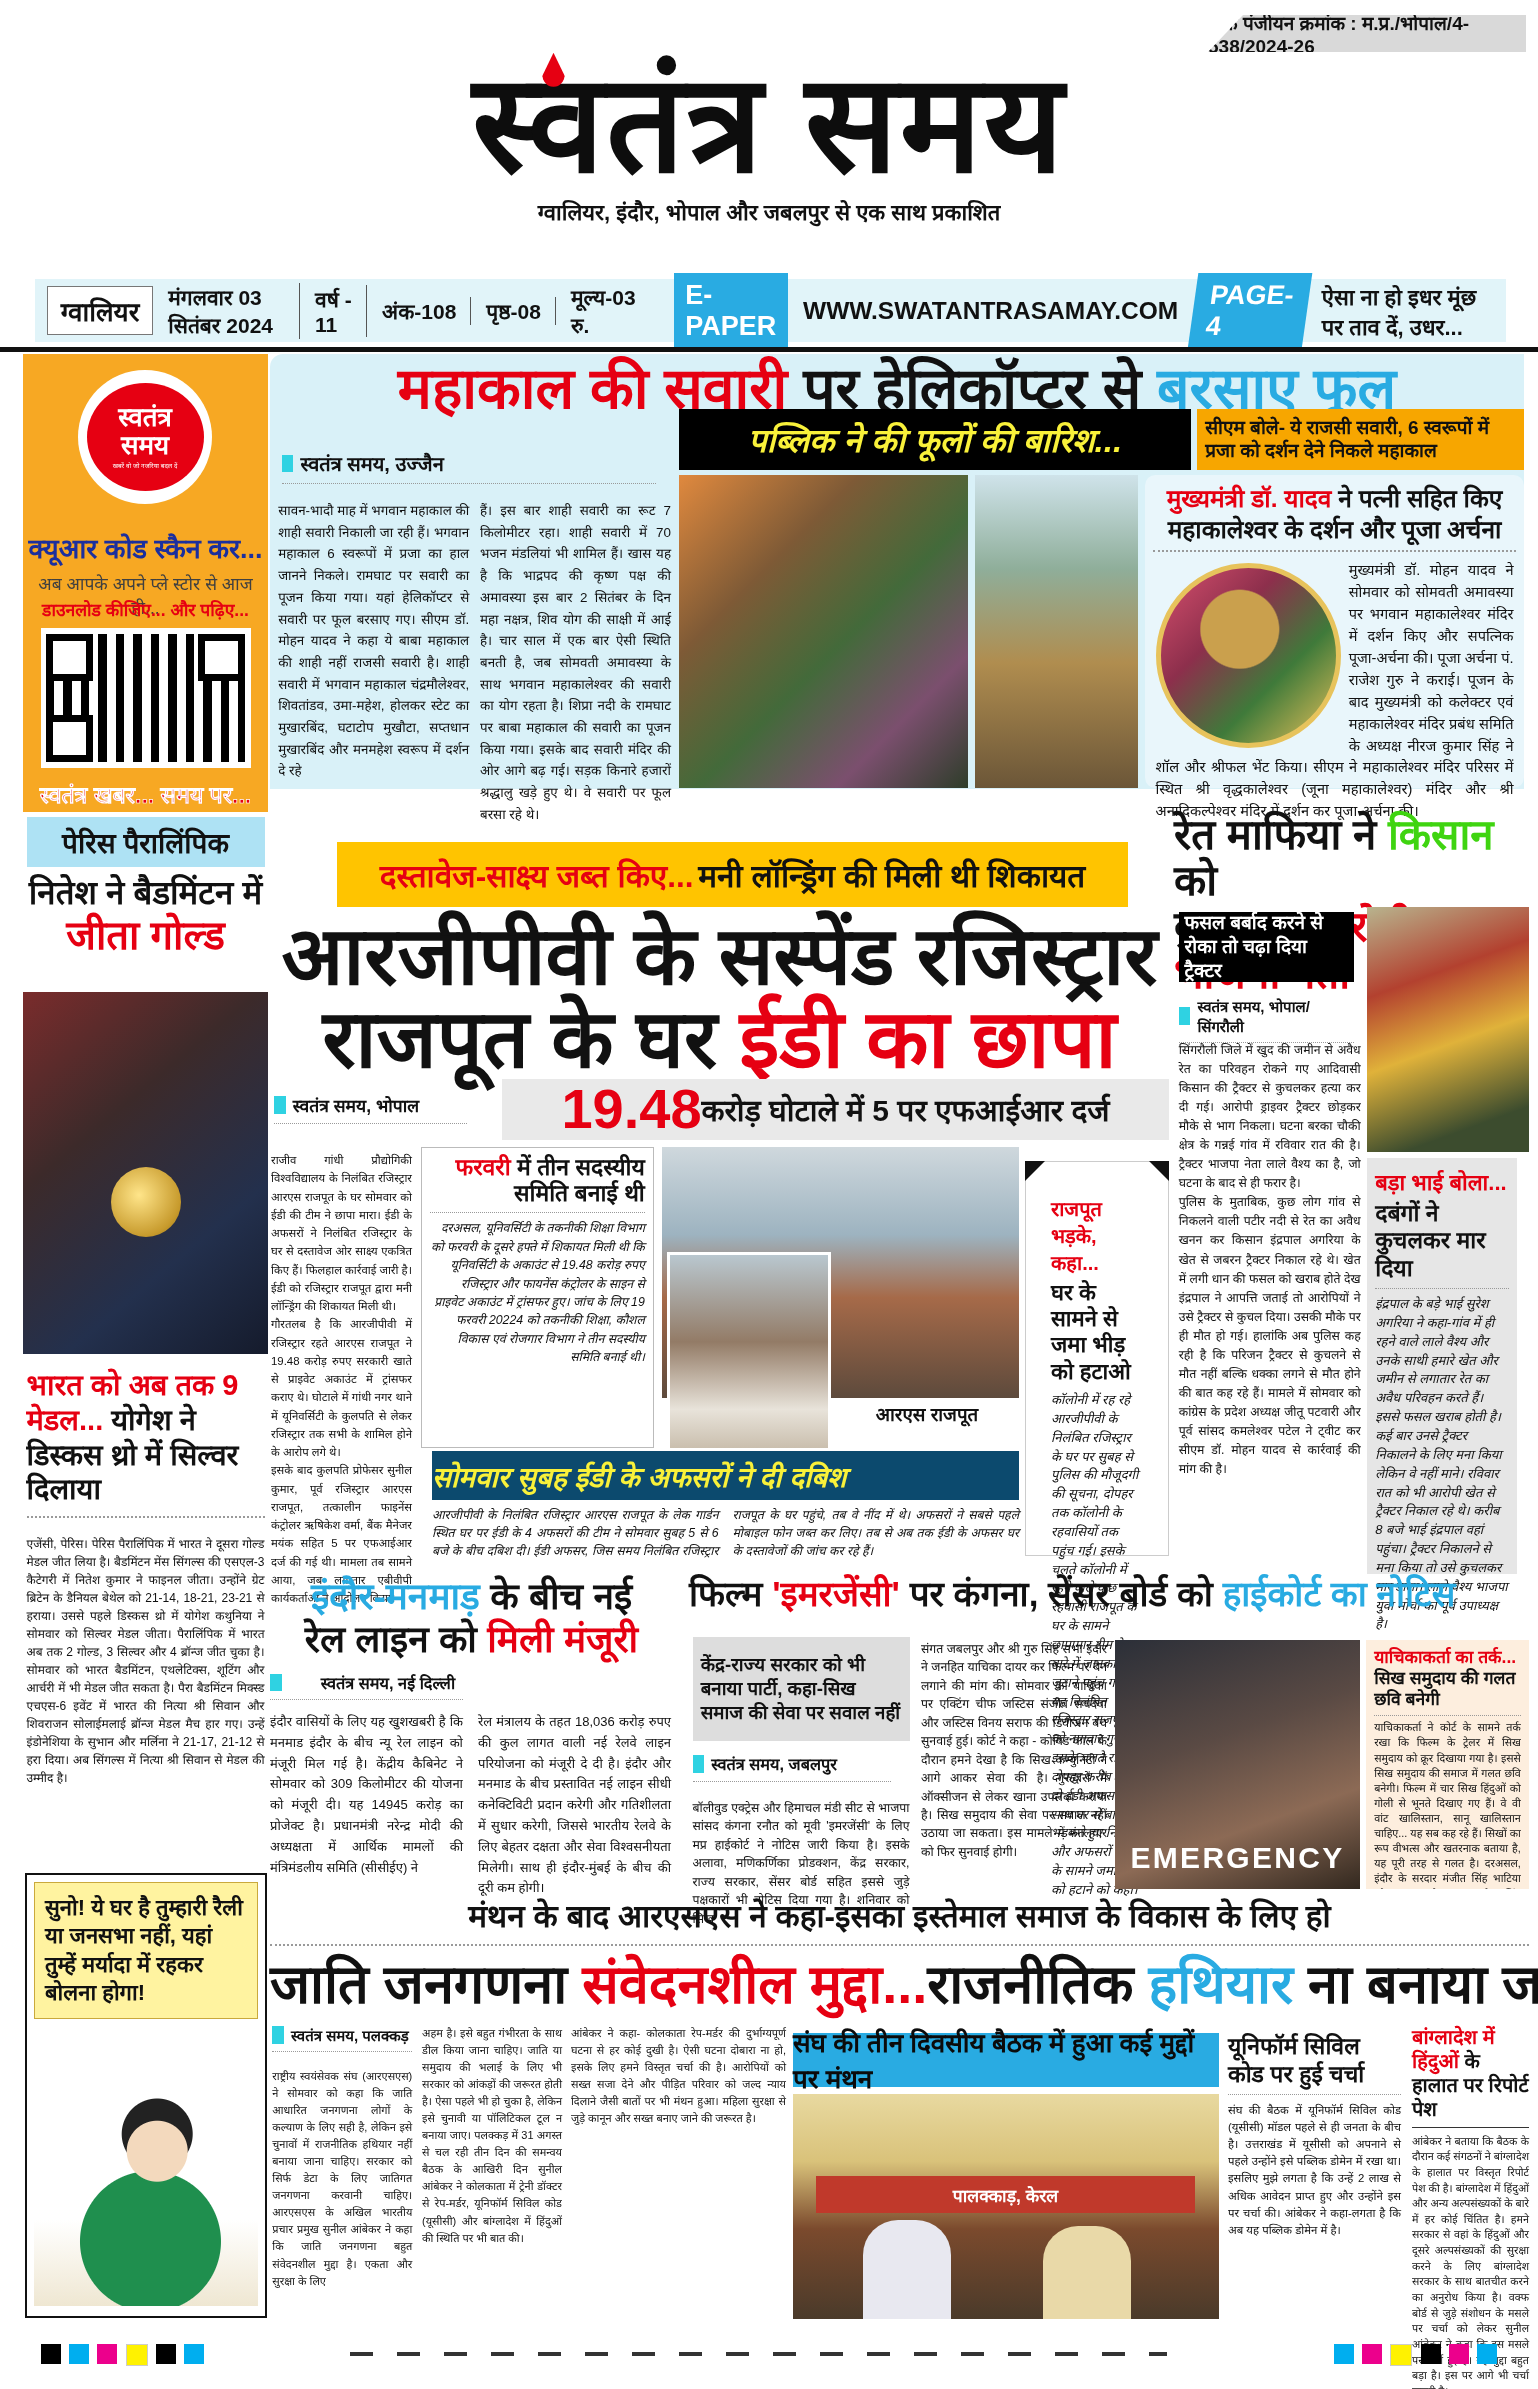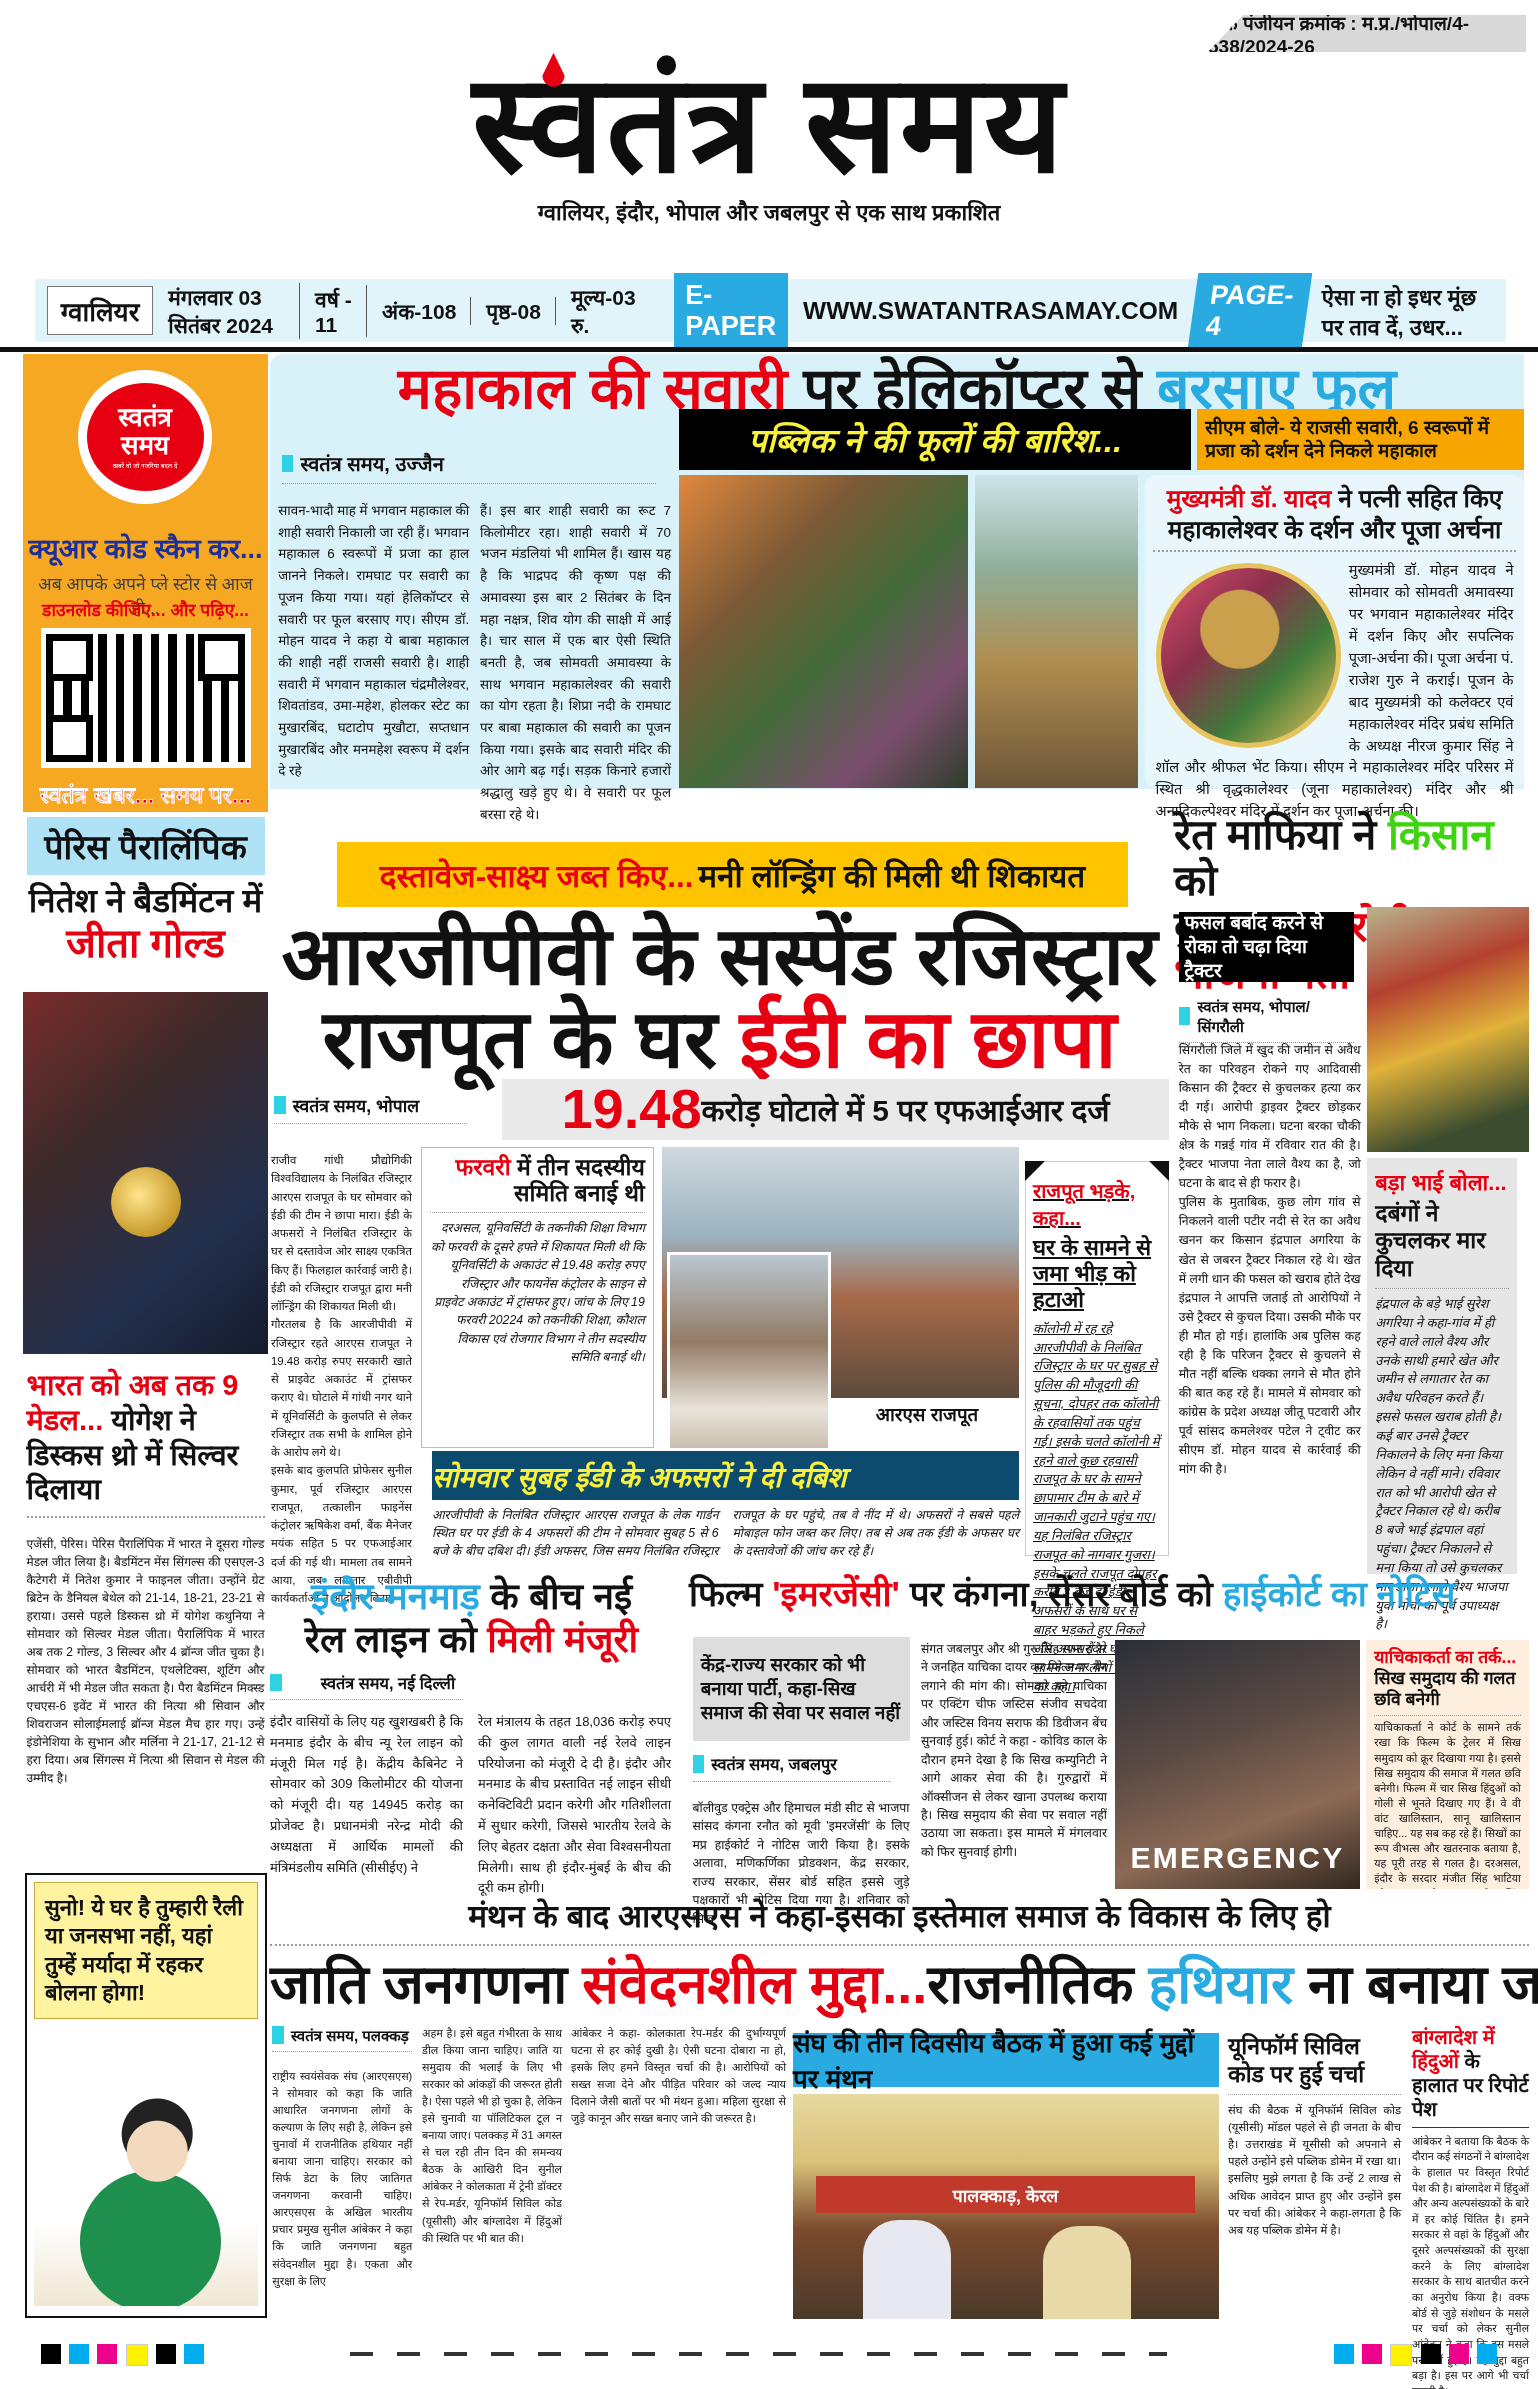--- a/index.html
+++ b/index.html
@@ -63,21 +63,21 @@
         <div style="position:absolute;left:0;top:0;width:33px;height:33px;border:7px solid #000;background:#fff;"></div>
         <div style="position:absolute;right:0;top:0;width:33px;height:33px;border:7px solid #000;background:#fff;"></div>
         <div style="position:absolute;left:0;bottom:0;width:33px;height:33px;border:7px solid #000;background:#fff;"></div>
       </div>
     </div>
     <p style="position:absolute;left:0;top:424px;width:100%;color:#e60012;font-weight:900;font-size:23px;-webkit-text-stroke:0.6px #fff;">स्वतंत्र खबर... समय पर...</p>
   </div>
 
   <div class="abs" style="left:23px;top:817px;width:245px;height:1051px;">
     <div style="background:#aee2f4;text-align:center;padding:5.8px 0;margin:0 3.5px;">
-      <span style="font-weight:900;font-size:34px;">पेरिस पैरालिंपिक</span>
+      <span style="font-weight:900;font-size:28px;">पेरिस पैरालिंपिक</span>
     </div>
     <h2 style="text-align:center;font-size:33px;line-height:1.15;margin-top:7px;">
       <span style="font-weight:900;">नितेश ने बैडमिंटन में </span><span style="font-weight:900;color:#e60012;font-size:40px;">जीता गोल्ड</span>
     </h2>
     <div class="abs ph" style="left:0;top:175px;width:245px;height:362px;background:linear-gradient(140deg,#7a2c2c 0%,#3c2a2a 35%,#23304d 70%,#151b2c 100%);">
       <div style="position:absolute;left:88px;top:175px;width:70px;height:70px;border-radius:50%;background:radial-gradient(circle at 40% 40%,#ffe58a,#c79a2c 70%,#8a6a12);"></div>
     </div>
     <h3 style="position:absolute;left:3.5px;top:551px;width:238px;font-size:29px;line-height:1.2;border-bottom:2.3px dotted #999;padding-bottom:9.3px;">
       <span style="font-weight:900;color:#e60012;">भारत को अब तक 9 मेडल... </span><span style="font-weight:900;">योगेश ने डिस्कस थ्रो में सिल्वर दिलाया</span>
     </h3>
@@ -169,21 +169,21 @@
   </div>
   <div class="abs" style="left:835px;top:1401px;width:184px;text-align:center;">
     <span style="font-weight:900;font-size:18.7px;">आरएस राजपूत</span>
   </div>
 
   <div class="abs" style="left:432px;top:1451px;width:587px;height:49px;background:#0c4a6e;display:flex;align-items:center;justify-content:flex-start;">
     <span class="ital" style="color:#f9f13a;font-weight:900;font-size:28px;">सोमवार सुबह ईडी के अफसरों ने दी दबिश</span>
   </div>
   <p class="abs just ital" style="left:432px;top:1507px;width:587px;font-size:12.3px;line-height:1.45;column-count:2;column-gap:14px;">आरजीपीवी के निलंबित रजिस्ट्रार आरएस राजपूत के लेक गार्डन स्थित घर पर ईडी के 4 अफसरों की टीम ने सोमवार सुबह 5 से 6 बजे के बीच दबिश दी। ईडी अफसर, जिस समय निलंबित रजिस्ट्रार राजपूत के घर पहुंचे, तब वे नींद में थे। अफसरों ने सबसे पहले मोबाइल फोन जब्त कर लिए। तब से अब तक ईडी के अफसर घर के दस्तावेजों की जांच कर रहे हैं।</p>
 
-  <div class="abs" style="left:1025px;top:1161px;width:144px;height:395px;background:#fff;border:1.2px solid #ccc;box-sizing:border-box;padding:7px;text-decoration:underline;">
+  <div class="abs" style="left:1025px;top:1161px;width:144px;height:395px;background:#fff;border:1.2px solid #ccc;box-sizing:border-box;padding:25px;">
     <div style="position:absolute;left:-1.2px;top:-1.2px;width:0;height:0;border-top:20px solid #111;border-right:20px solid transparent;"></div>
     <div style="position:absolute;right:-1.2px;top:-1.2px;width:0;height:0;border-top:20px solid #111;border-left:20px solid transparent;"></div>
     <h3 style="color:#e60012;font-weight:900;font-size:20px;margin-top:8.2px;">राजपूत भड़के, कहा...</h3>
     <h3 style="font-weight:900;font-size:22px;line-height:1.2;margin-top:3.5px;">घर के सामने से जमा भीड़ को हटाओ</h3>
     <p class="ital" style="font-size:13px;line-height:1.45;margin-top:5.8px;">कॉलोनी में रह रहे आरजीपीवी के निलंबित रजिस्ट्रार के घर पर सुबह से पुलिस की मौजूदगी की सूचना, दोपहर तक कॉलोनी के रहवासियों तक पहुंच गई। इसके चलते कॉलोनी में रहने वाले कुछ रहवासी राजपूत के घर के सामने छापामार टीम के बारे में जानकारी जुटाने पहुंच गए। यह निलंबित रजिस्ट्रार राजपूत को नागवार गुजरा। इसके चलते राजपूत दोपहर करीब 3 बजे दो ईडी अफसरों के साथ घर से बाहर भड़कते हुए निकले और अफसरों से घर के सामने जमा लोगों को हटाने को कहा।</p>
   </div>
 
   <div class="abs" style="left:1174px;top:812px;width:355px;height:765px;">
     <h2 style="font-size:42px;line-height:1.1;">
       <span style="font-weight:900;">रेत माफिया ने </span><span style="font-weight:900;color:#3fd410;">किसान</span><span style="font-weight:900;"> को</span><br>

